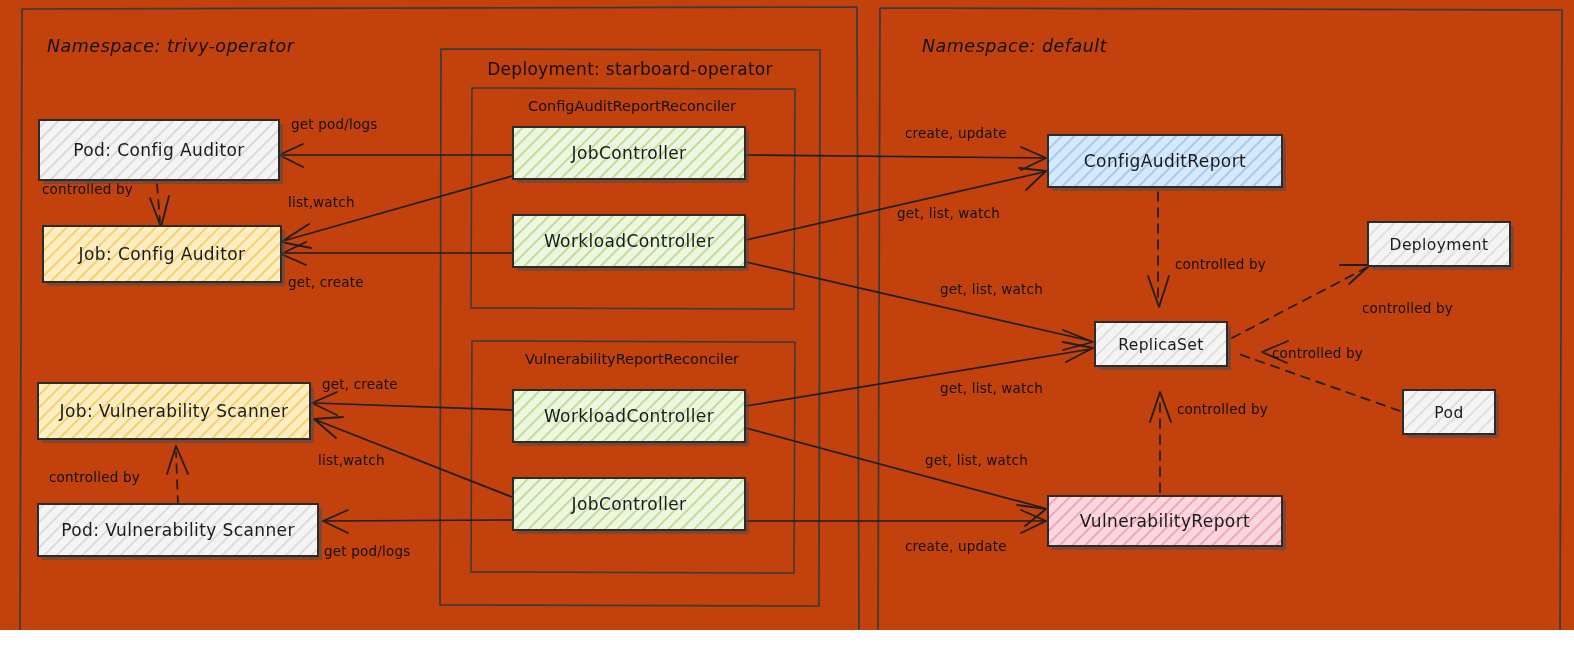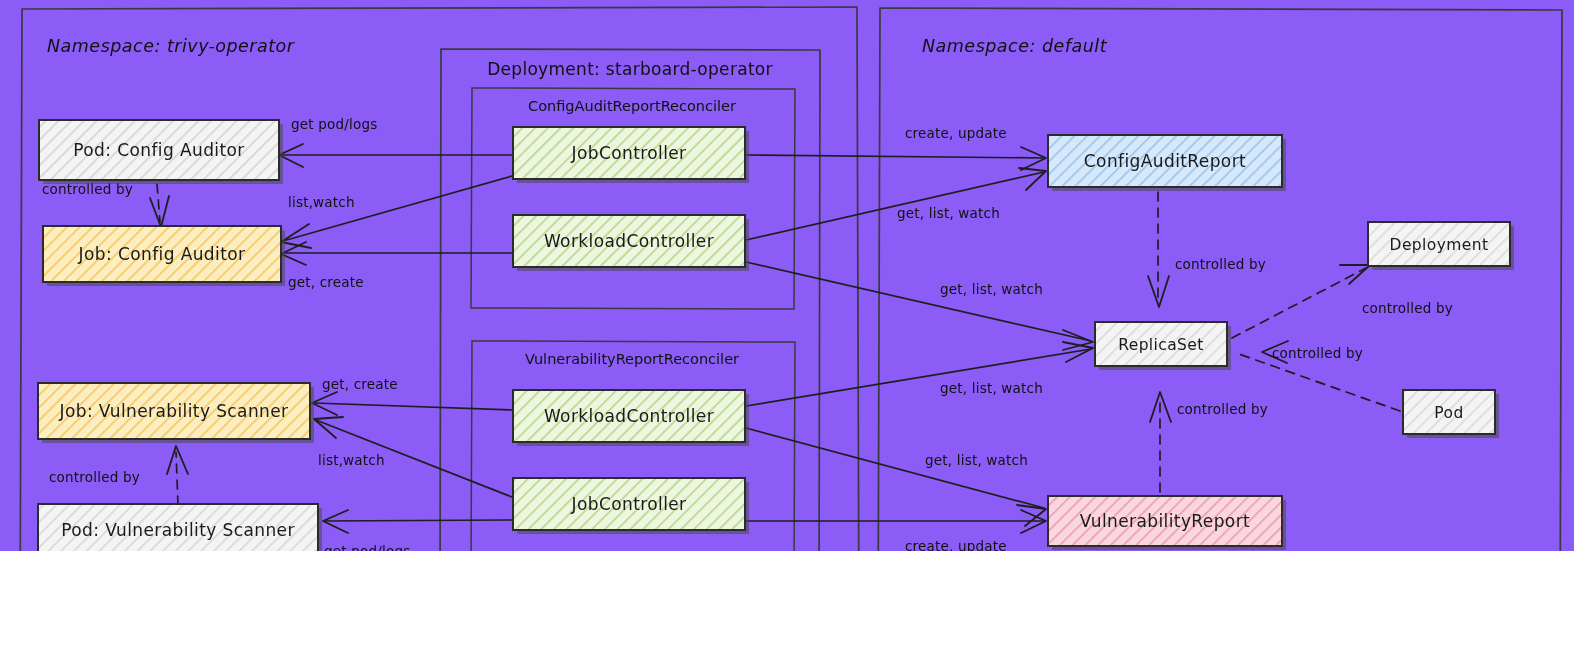--- a/index.html
+++ b/index.html
@@ -1,17 +1,17 @@
 <!DOCTYPE html>
 <html><head>
 <meta charset="utf-8">
 <style>
   html,body{margin:0;padding:0;background:#fff;}
   body{font-family:"DejaVu Sans",sans-serif;}
-  #stage{position:relative;width:1574px;height:551px;background:#8b5cf6;overflow:hidden;}
+  #stage{position:relative;width:1574px;height:630px;background:#c2410c;overflow:hidden;}
   svg#diagram{position:absolute;left:0;top:0;width:1574px;height:653px;}
   .nodeLabel{font-family:"DejaVu Sans",sans-serif;font-size:17px;fill:#1a1a1a;
              text-anchor:middle;dominant-baseline:middle;letter-spacing:.4px;}
   .nodeLabel.small{font-size:15.5px;}
   .groupTitle{font-family:"DejaVu Sans",sans-serif;font-size:17.5px;fill:#111;
               font-style:italic;letter-spacing:.5px;}
   .subTitle{font-family:"DejaVu Sans",sans-serif;font-size:14.5px;fill:#111;
             text-anchor:middle;}
   .depTitle{font-family:"DejaVu Sans",sans-serif;font-size:17px;fill:#111;
             text-anchor:middle;letter-spacing:.3px;}

